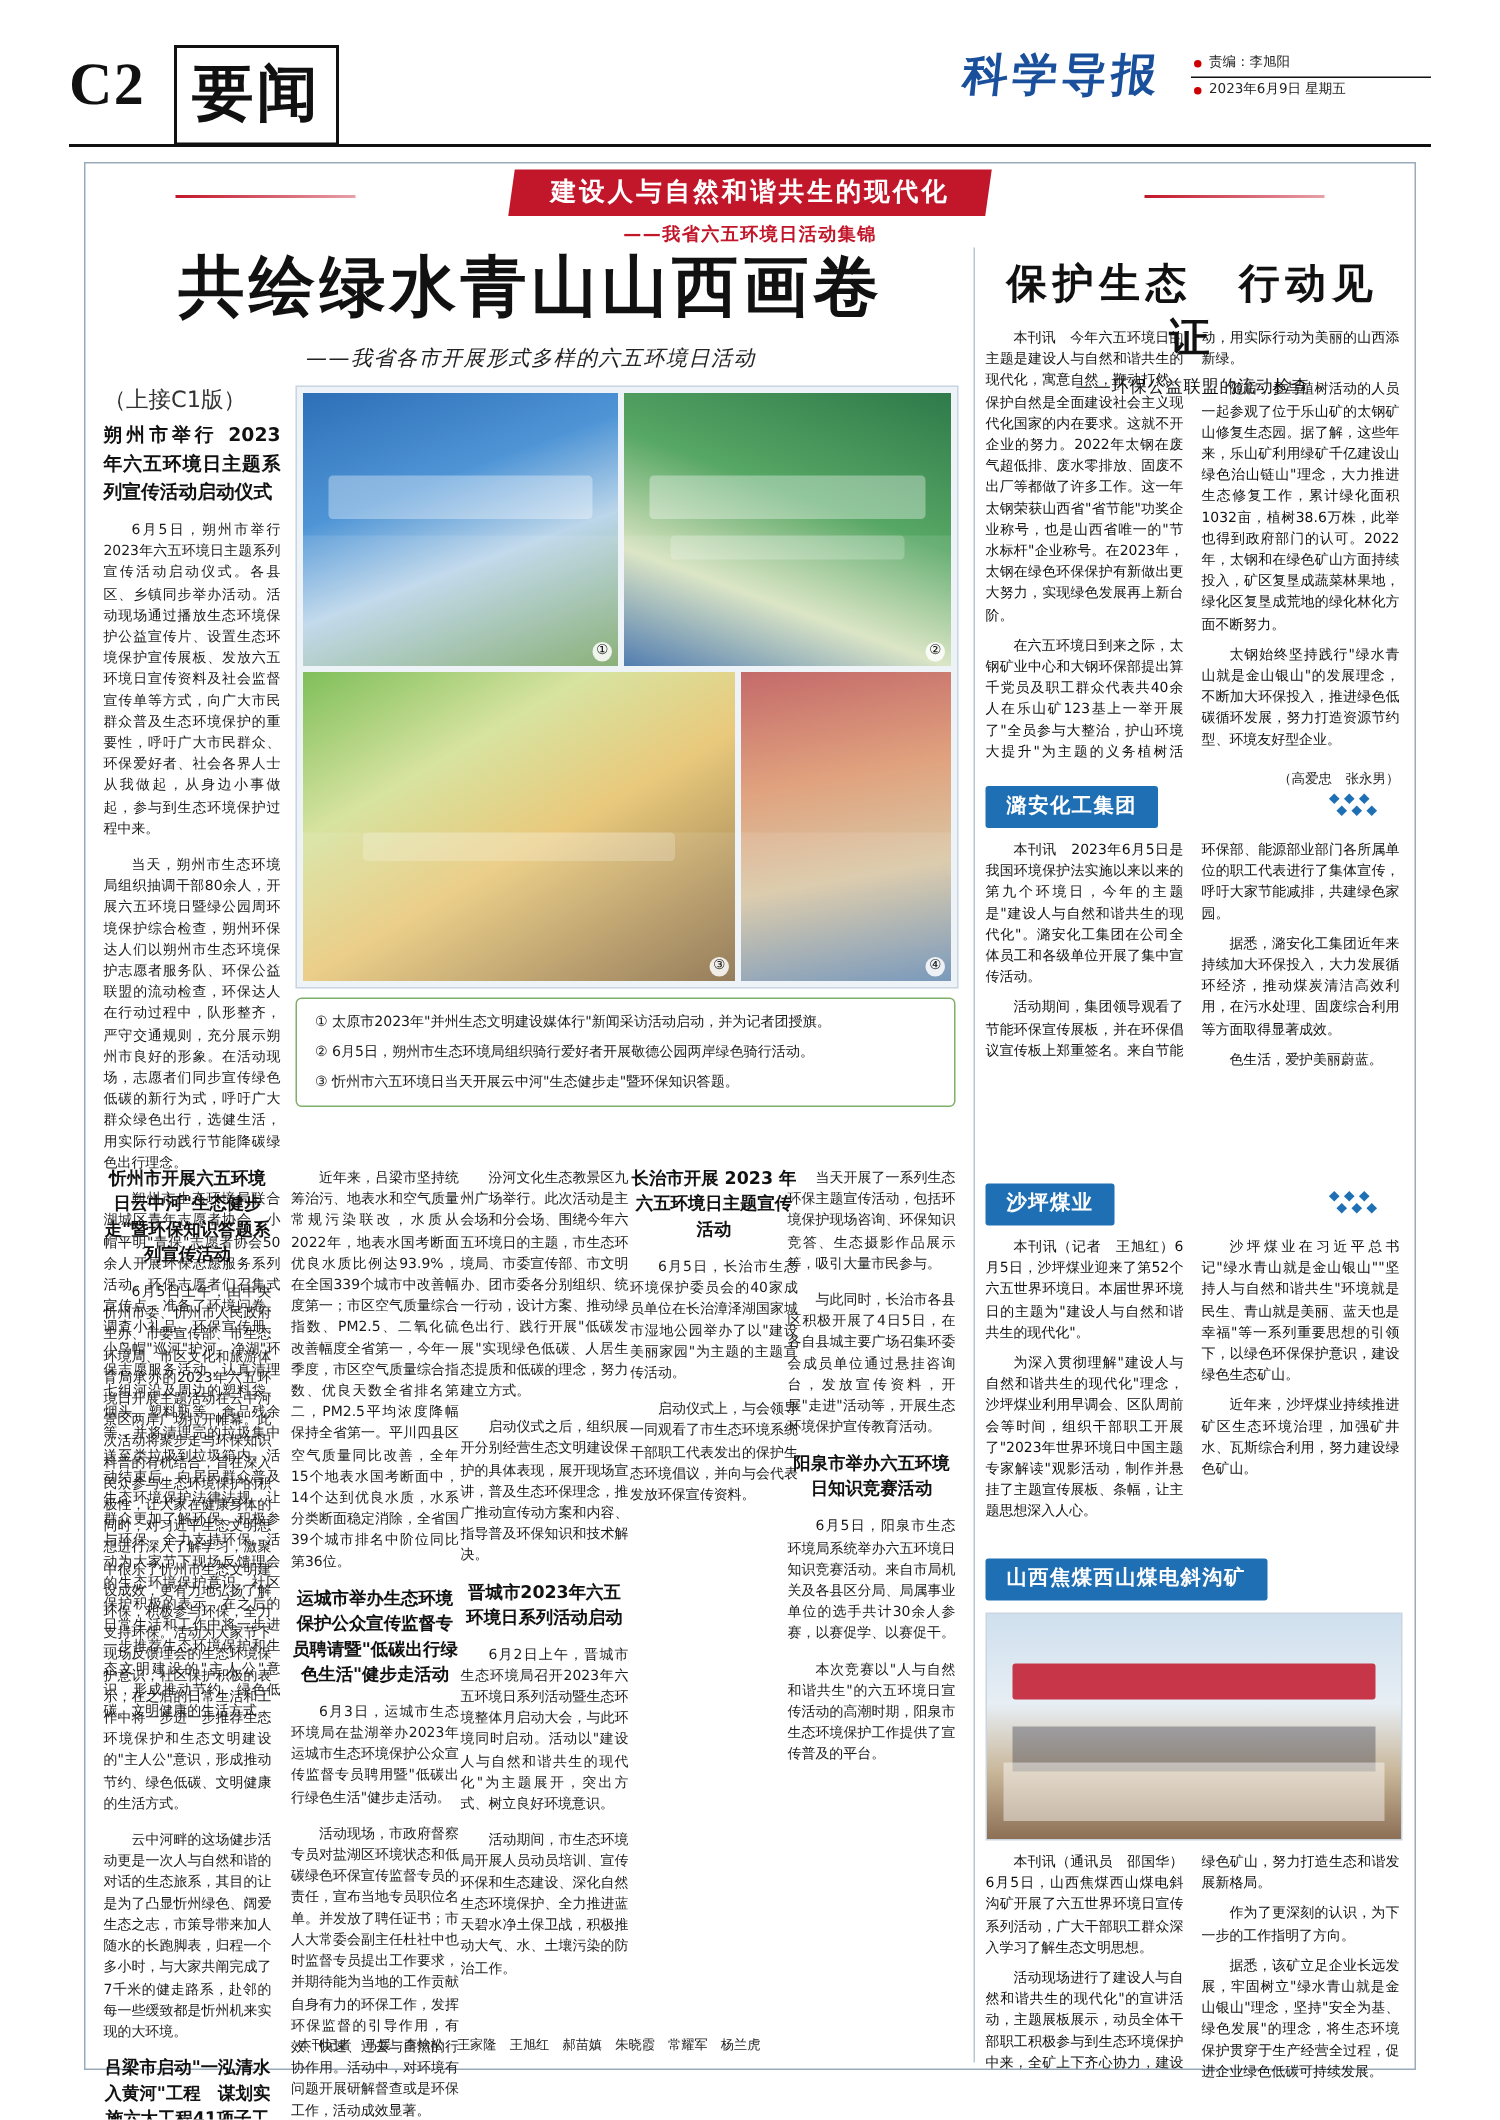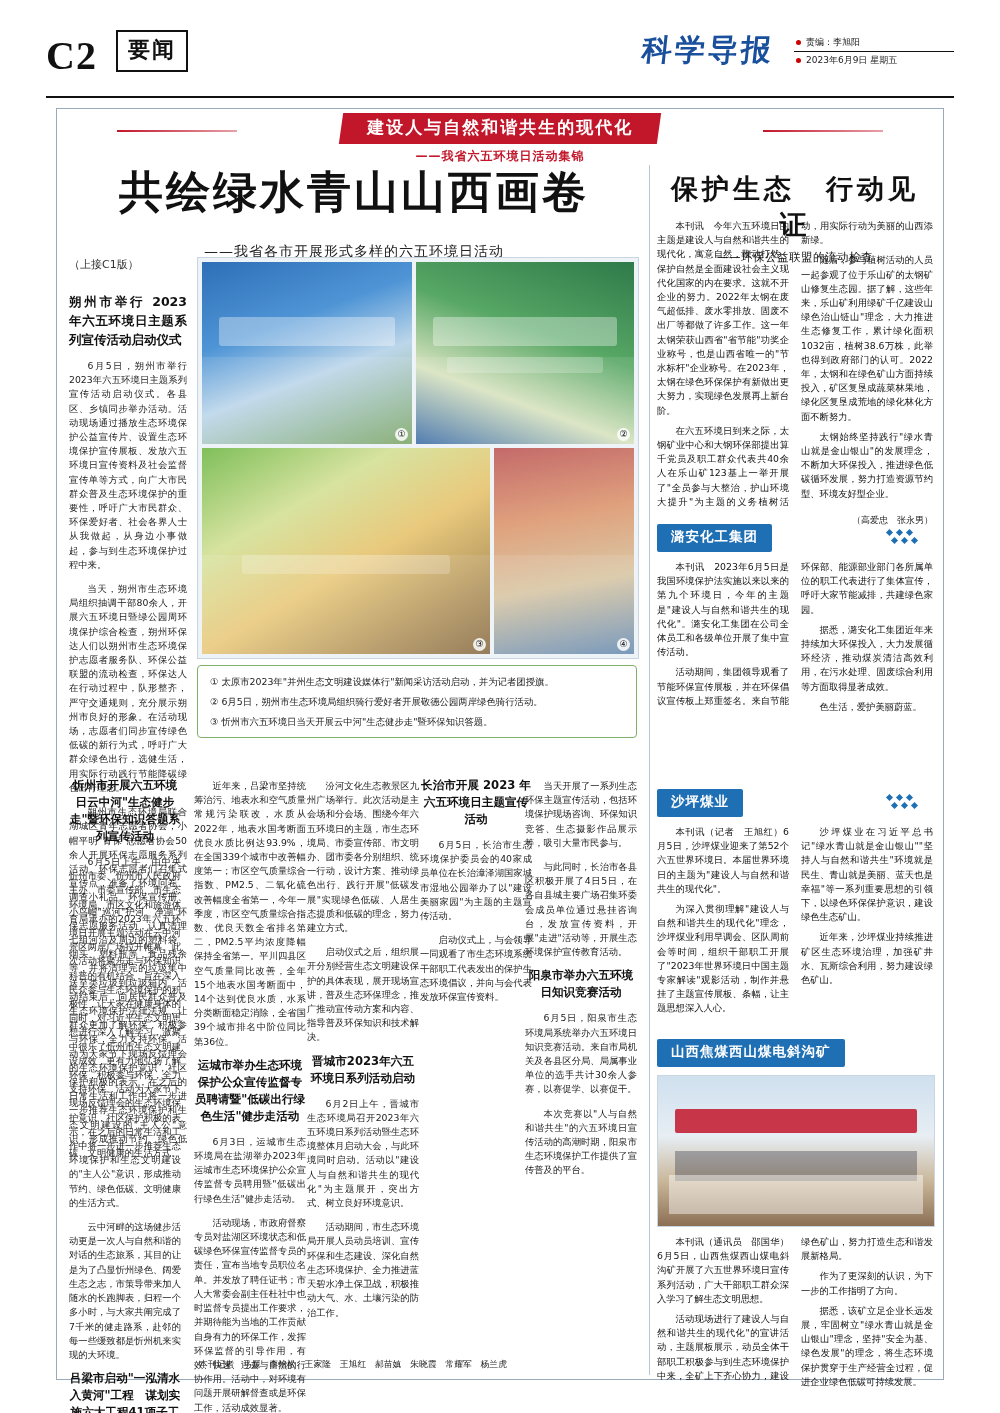--- a/index.html
+++ b/index.html
@@ -21,21 +21,21 @@
   }
   .pagenum{
     position:absolute;left:0;top:4px;
     font-size:40px;font-weight:bold;letter-spacing:1px;
     font-family:"Liberation Serif",serif;
   }
   .section-box{
     position:absolute;left:70px;top:2px;
     border:2px solid #111;
     padding:3px 10px 5px 10px;
-    font-size:22px;font-weight:bold;
+    font-size:41px;font-weight:bold;
     font-family:"DejaVu Sans",sans-serif;
     letter-spacing:2px;
   }
   .brand{
     position:absolute;right:180px;top:2px;
     font-size:30px;font-weight:bold;color:#1a4f9c;
     font-family:"Liberation Serif",serif;
     letter-spacing:3px;
     transform:skewX(-6deg);
   }
@@ -86,41 +86,41 @@
   
   .headline-wrap{
     position:absolute;left:12px;top:56px;width:570px;text-align:center;
   }
   .headline{
     font-family:"DejaVu Sans",sans-serif;
     font-size:44px;font-weight:bold;letter-spacing:3px;color:#111;
     line-height:54px;
   }
   .subheadline{
-    margin-top:24px;font-size:14px;letter-spacing:1px;color:#222;
+    margin-top:11px;font-size:14px;letter-spacing:1px;color:#222;font-style:italic;
   }
   .rt-headline-wrap{
     position:absolute;left:600px;top:62px;width:276px;text-align:center;
   }
   .rt-headline{
     font-size:27px;font-weight:bold;letter-spacing:4px;
     font-family:"DejaVu Sans",sans-serif;
   }
   .rt-sub{
     margin-top:7px;font-size:11.5px;letter-spacing:0.5px;
   }
   .vrule{
     position:absolute;left:592px;top:56px;width:1px;height:1210px;background:#b9c6d2;
   }
 
   
   .lead-col{
     position:absolute;left:12px;top:148px;width:118px;
   }
-  .kicker{font-size:11px;color:#333;margin-bottom:20px;}
+  .kicker{font-size:15px;color:#333;margin-bottom:4px;}
   h3.sub{
     font-size:12.5px;font-weight:bold;line-height:19px;text-align:justify;margin:0 0 6px 0;
   }
   p.body{
     font-size:9.3px;line-height:14.2px;text-align:justify;margin:10px 0 6px 0;
     text-indent:2em;color:#1a1a1a;
   }
   
   .collage{
     position:absolute;left:140px;top:148px;width:440px;height:400px;

